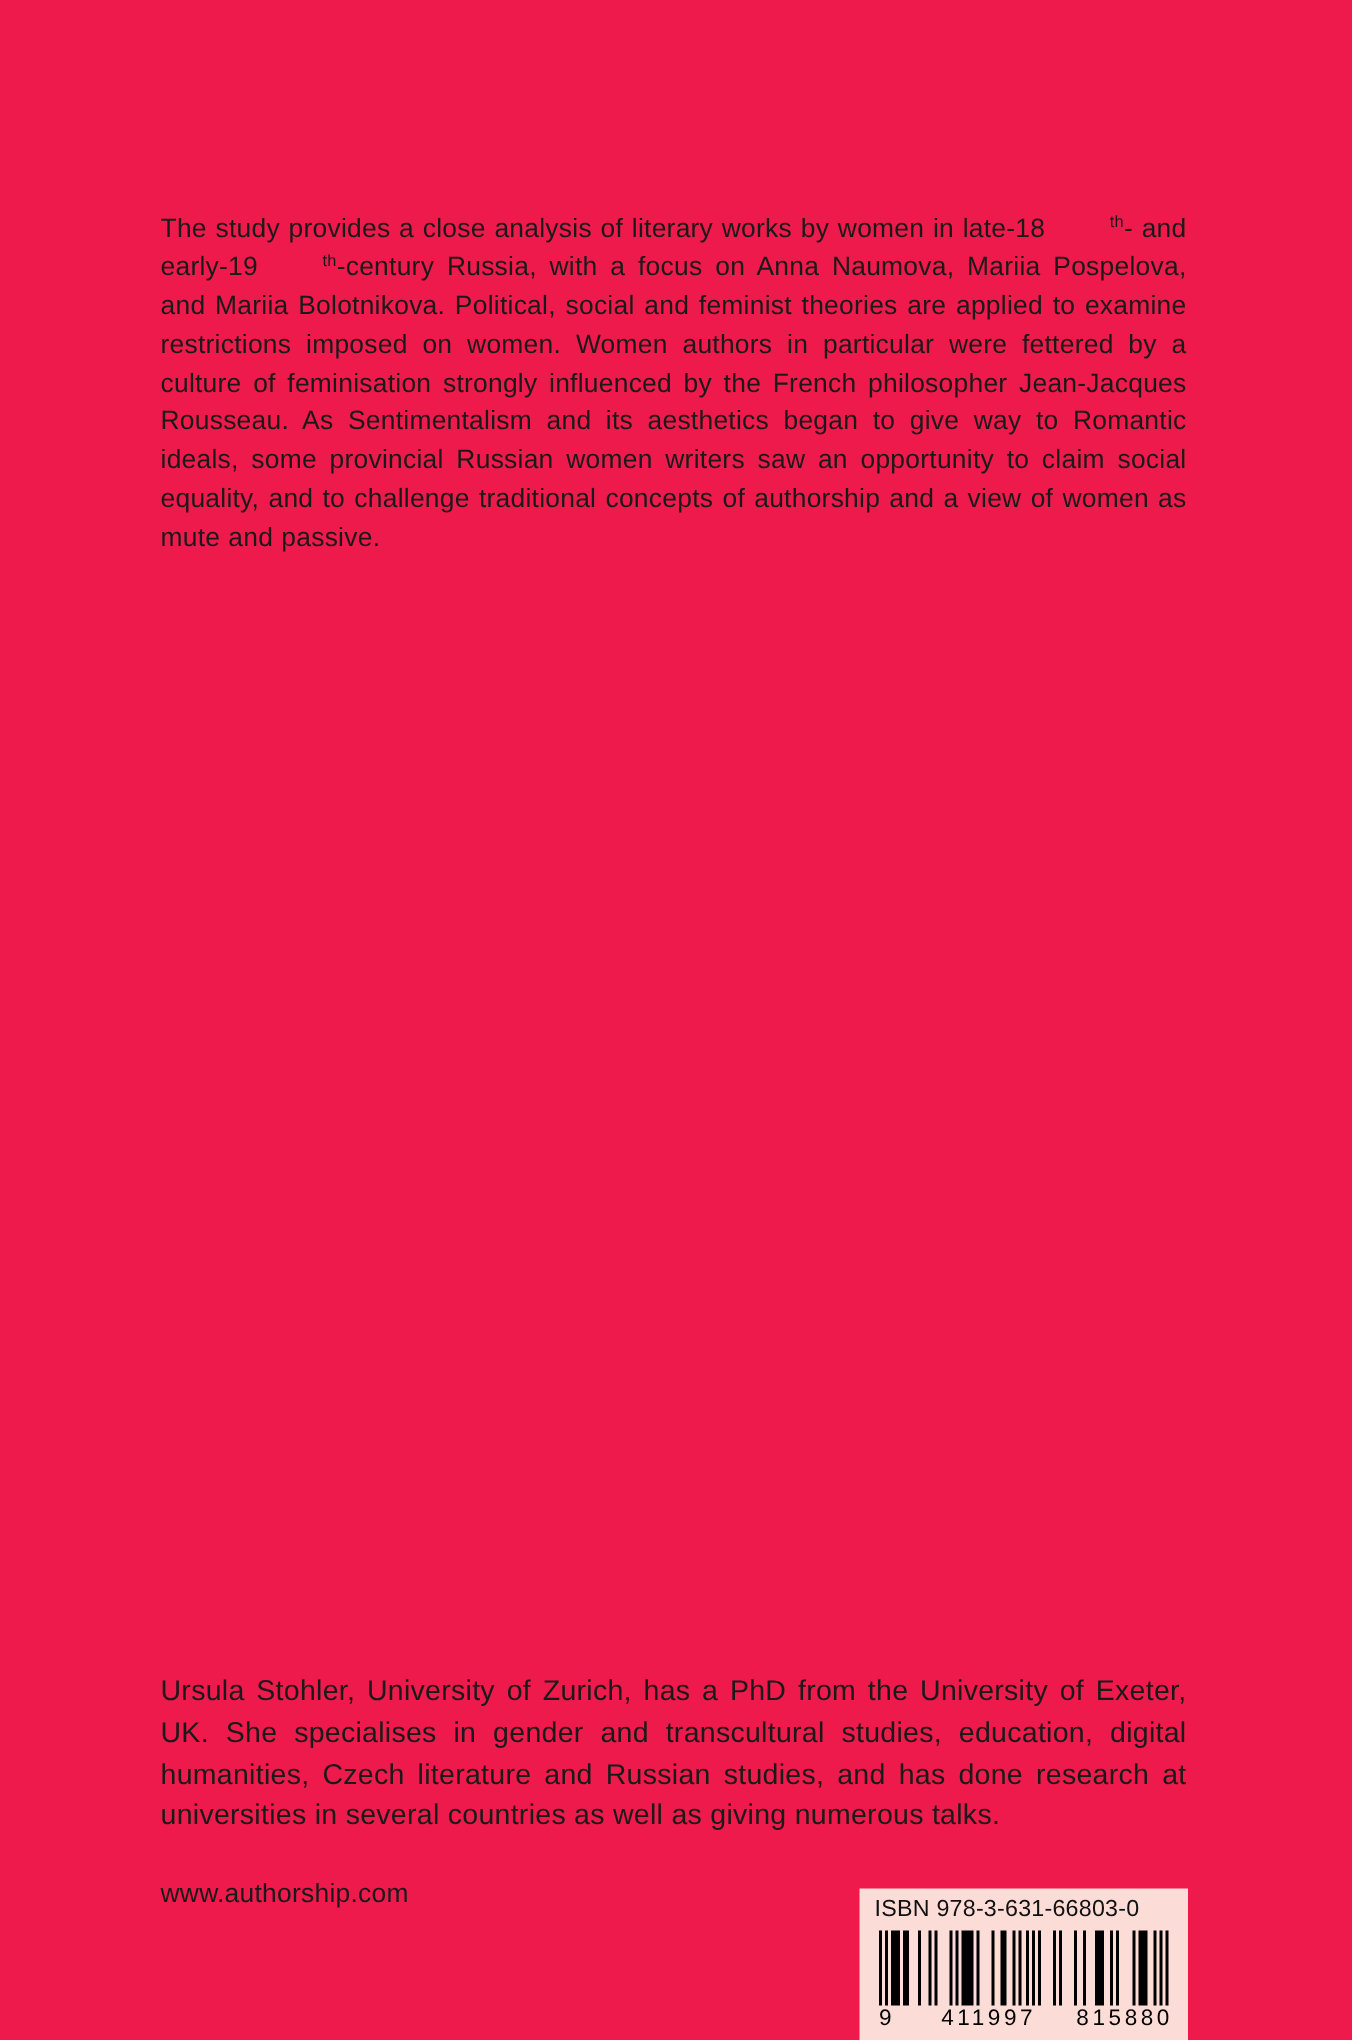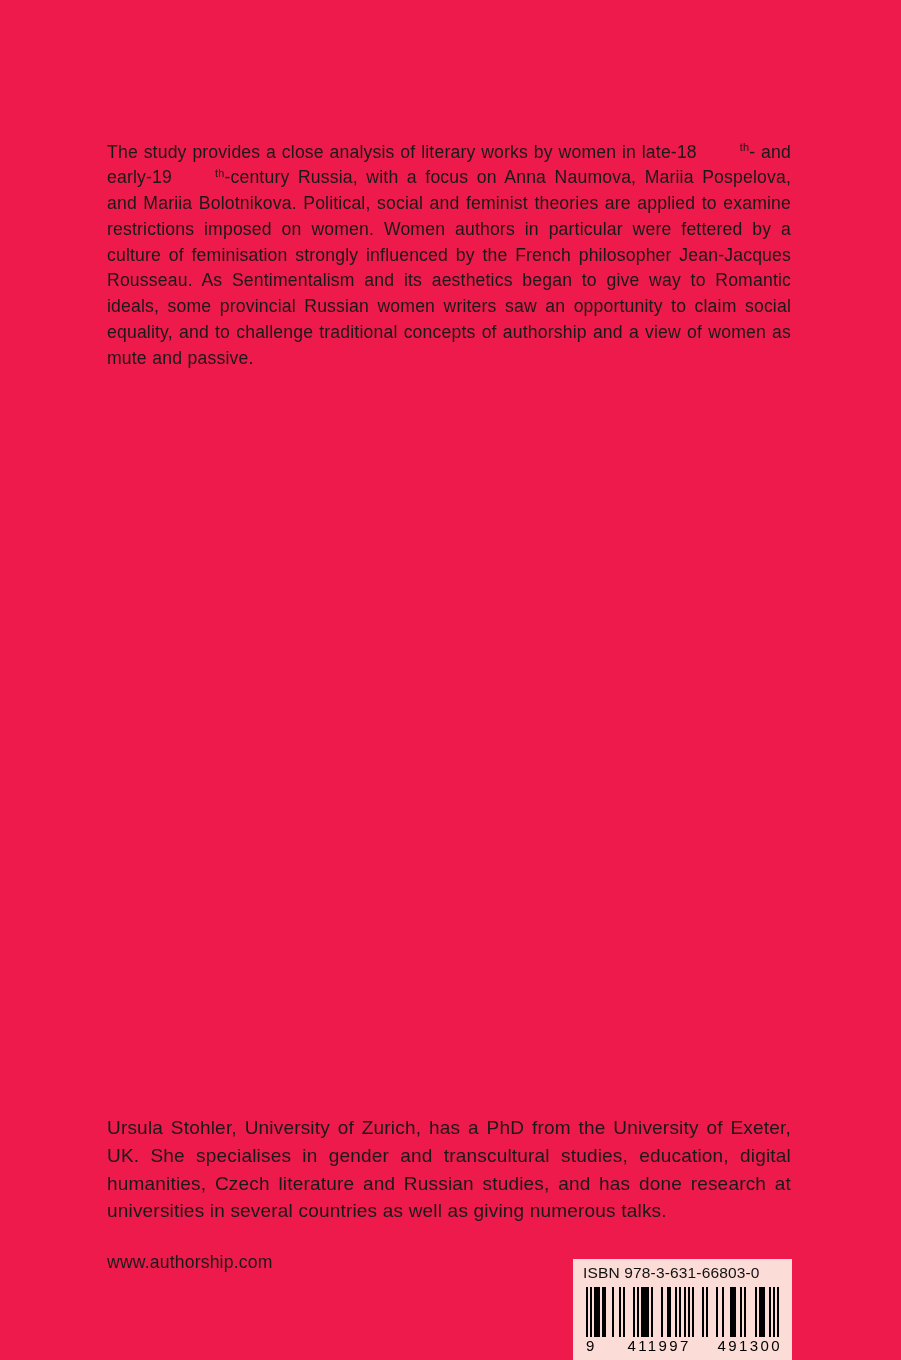--- a/index.html
+++ b/index.html
@@ -143,17 +143,17 @@
         <div class="bar" style="left: 158.463px; width: 2.03158px;"></div>
         <div class="bar" style="left: 168.621px; width: 2.03158px;"></div>
         <div class="bar" style="left: 172.684px; width: 6.09474px;"></div>
         <div class="bar" style="left: 182.842px; width: 2.03158px;"></div>
         <div class="bar" style="left: 186.905px; width: 2.03158px;"></div>
         <div class="bar" style="left: 190.968px; width: 2.03158px;"></div>
       </div>
     <div class="barcode-digits">
       <span class="bd-lead">9</span>
       <span>411997</span>
-      <span>491300</span>
+      <span>815880</span>
     </div>
   </div>
 
 </div>
 
 </body></html>

